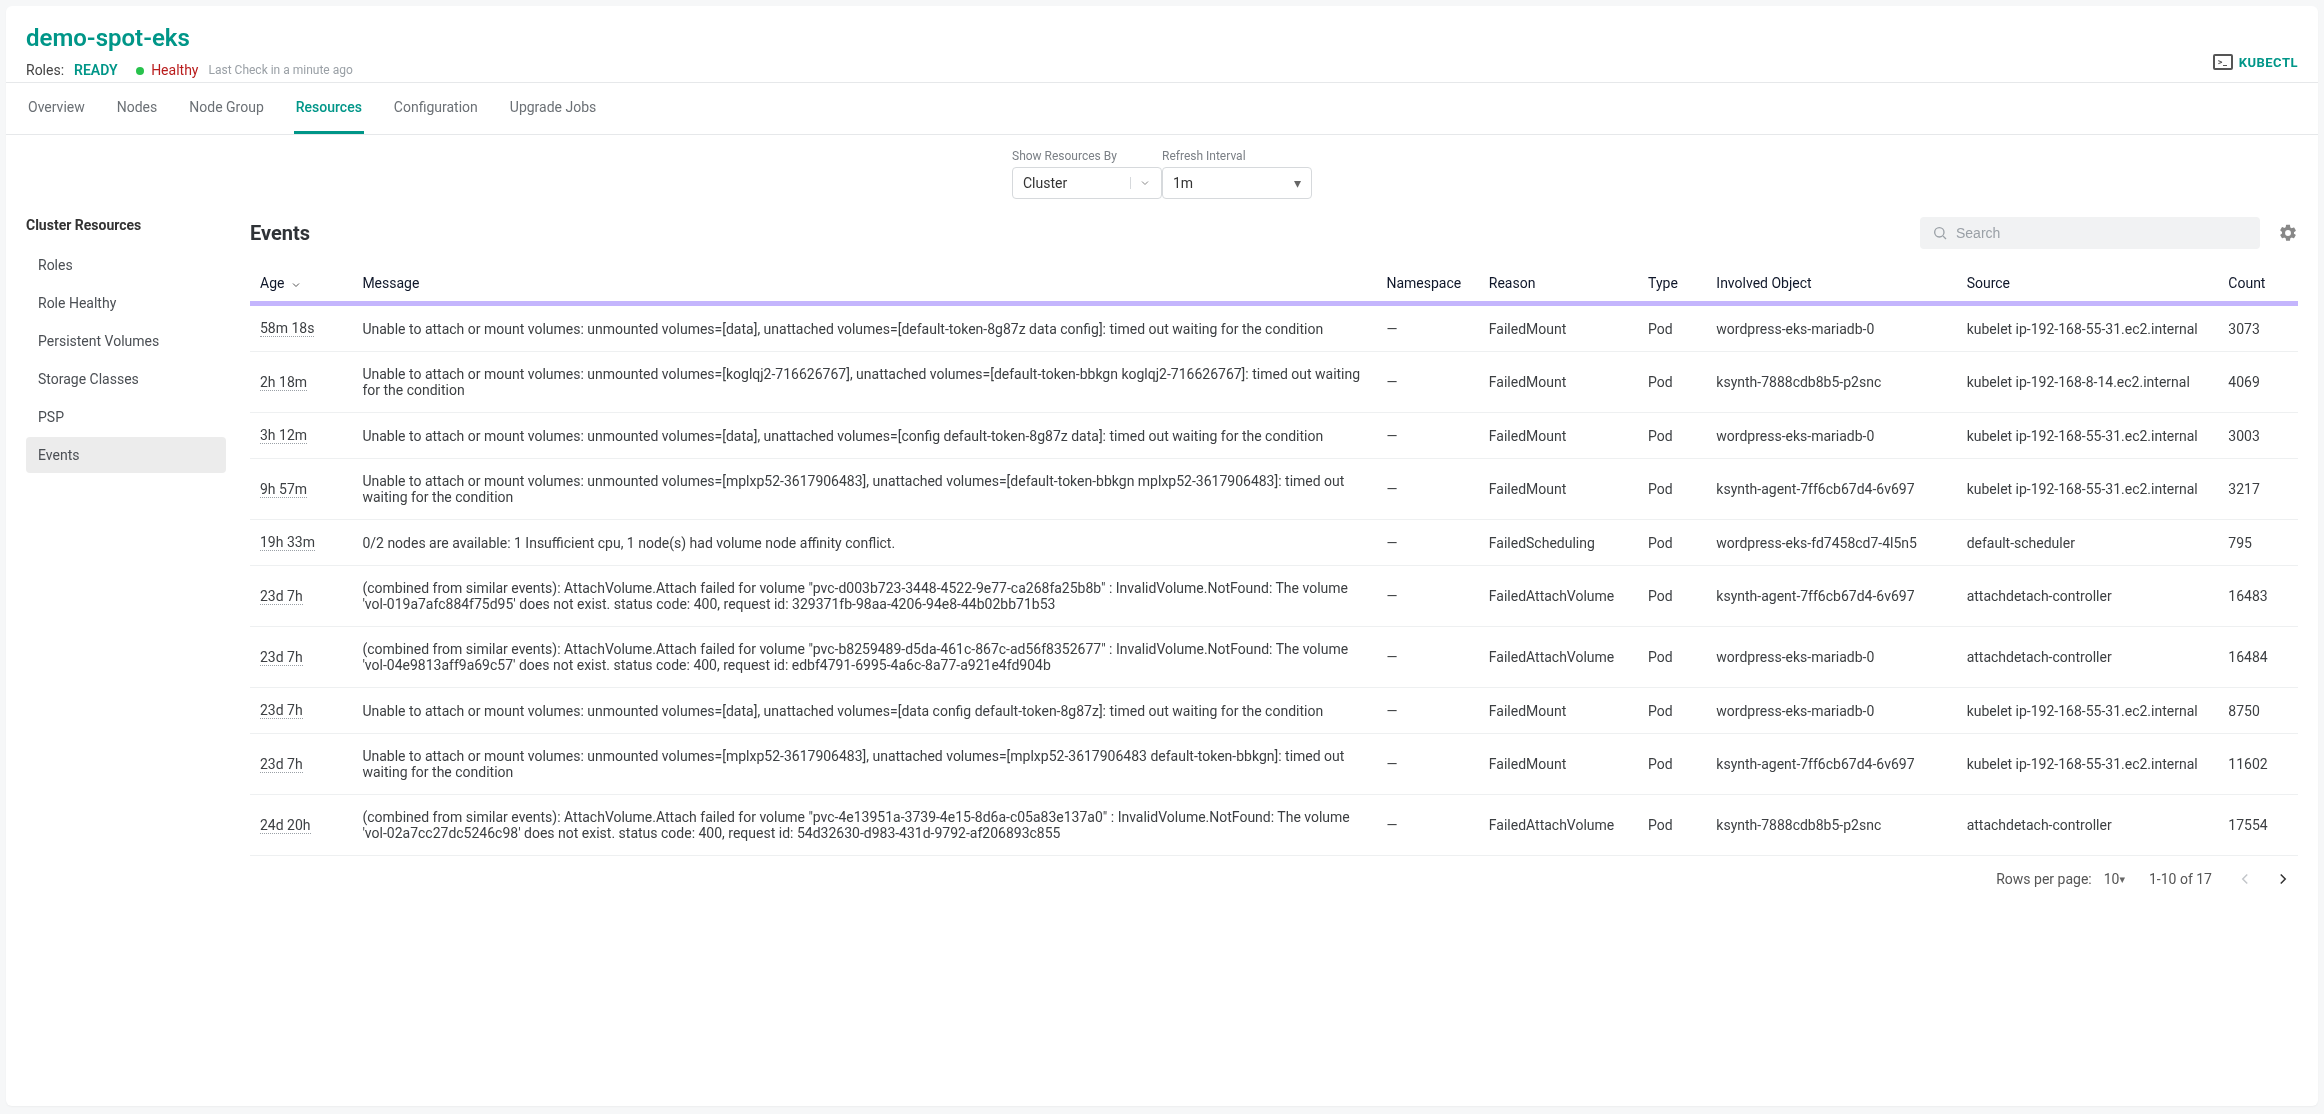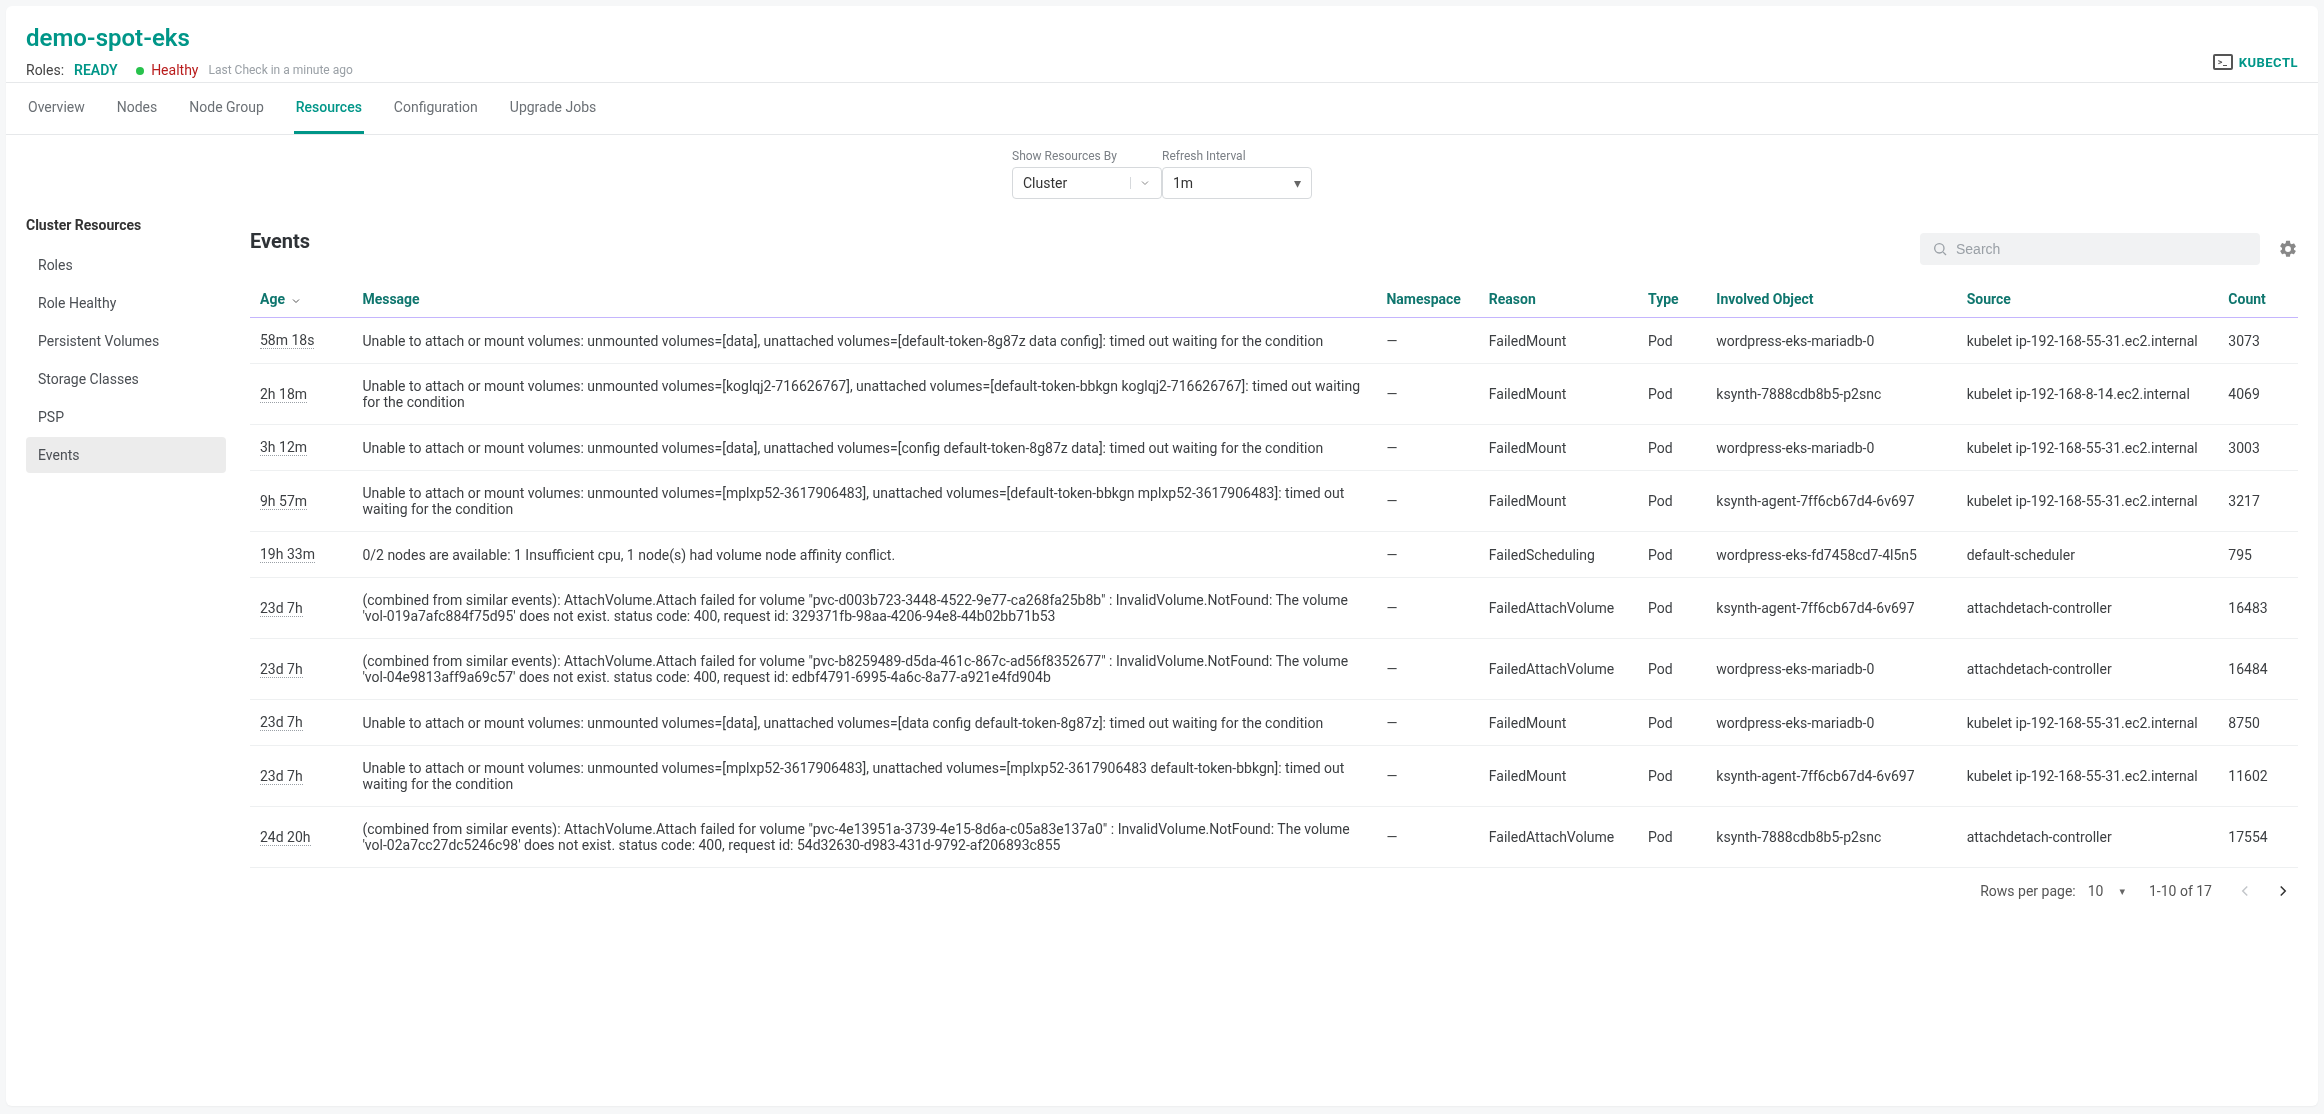--- a/index.html
+++ b/index.html
@@ -84,35 +84,35 @@
     padding:10px 12px; border-radius:4px; cursor:pointer;
     color:#4b4f54; font-size:14px; margin-bottom:2px;
   }
   .sidebar-item.active { background:#ececec; }
   .main { flex:1; min-width:0; }
   .events-header {
     display:flex; align-items:center; justify-content:space-between;
     margin-bottom:16px;
   }
   .events-title { font-size:20px; font-weight:700; color:#2f3337; }
-  .events-right { display:flex; align-items:center; gap:18px;margin-top:16px; }
+  .events-right { display:flex; align-items:center; gap:18px; }
   .search {
     background:#f1f2f3; border-radius:4px; padding:8px 12px;
     display:flex; align-items:center; gap:8px; width:340px;
   }
   .search input {
     border:none; background:transparent; outline:none; width:100%;
     font-size:14px; color:#555;
   }
   .search input::placeholder { color:#9aa0a6; }
   .gear { color:#888; cursor:pointer; }
   table { width:100%; border-collapse:collapse; table-layout:fixed; }
   th {
-    text-align:left; font-weight:700; font-size:14px; color:#0f766e;
-    padding:10px 10px; border-bottom:1px solid #c4b5fd;
+    text-align:left; font-weight:400; font-size:14px; color:#0f172a;
+    padding:10px 10px; border-bottom:5px solid #c4b5fd;
   }
   th .sort { font-size:12px; color:#666; margin-left:2px; }
   td {
     padding:14px 10px; border-bottom:1px solid #eef0f1;
     font-size:14px; color:#3c3f42; vertical-align:middle;
     word-wrap:break-word;
   }
   .col-age { width:90px; }
   .col-message { width:900px; }
   .col-namespace { width:90px; }
@@ -337,21 +337,21 @@
               <td class="col-involved">ksynth-7888cdb8b5-p2snc</td>
               <td class="col-source">attachdetach-controller</td>
               <td class="col-count">17554</td>
             </tr>
           </tbody>
       </table>
 
       <div class="pager">
         <div class="rpp">
           <span>Rows per page:</span>
-          <span style="display:flex;align-items:center;gap:16px;">
+          <span style="display:flex;align-items:center;gap:0;">
             <span>10</span>
             <span style="color:#666;font-size:11px;">▾</span>
           </span>
         </div>
         <span>1-10 of 17</span>
         <div class="nav">
           <span class="chev disabled">
             <svg width="18" height="18" viewBox="0 0 24 24" fill="none" stroke="currentColor" stroke-width="2">
                 <polyline points="15 18 9 12 15 6"></polyline>
               </svg>

